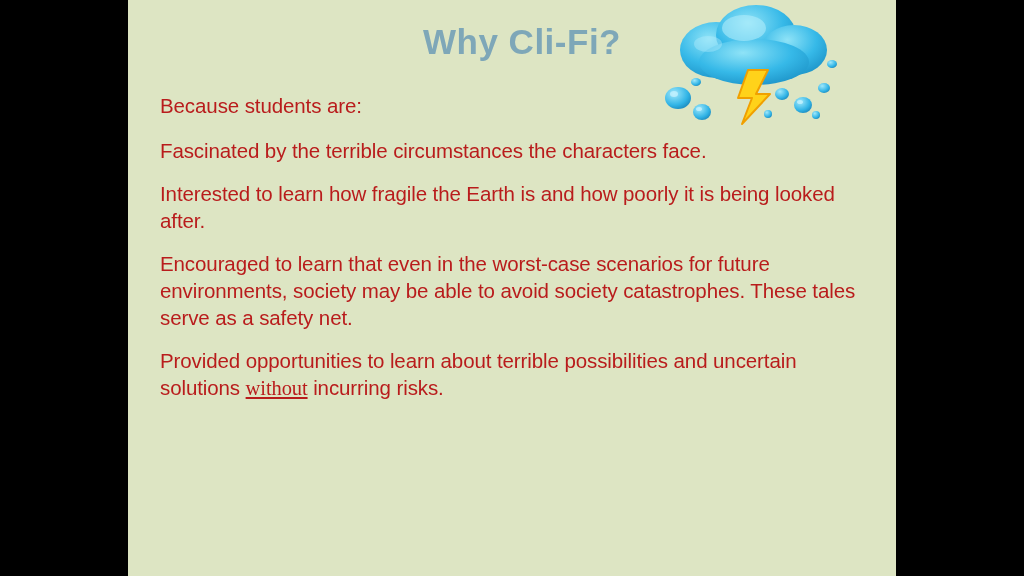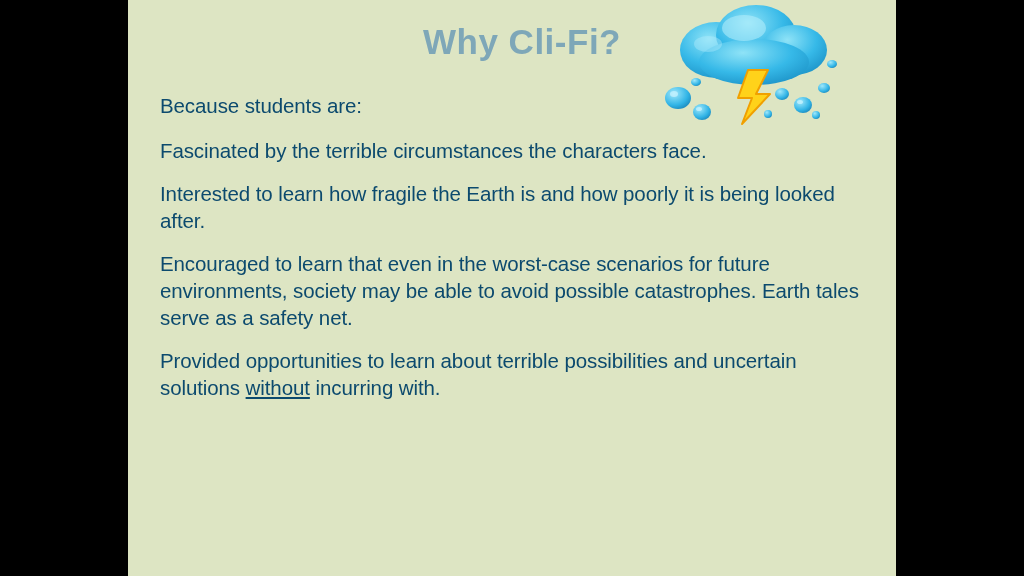--- a/index.html
+++ b/index.html
@@ -46,31 +46,32 @@
     width: 190px;
     height: 125px;
   }
   .body-block {
     position: absolute;
     left: 32px;
     top: 92px;
     width: 712px;
   }
   .para {
-    color: #0c4a6e;
+    color: #b91c1c;
     font-size: 20.5px;
     line-height: 1.32;
     margin: 0 0 16px 0;
     letter-spacing: -0.1px;
   }
   .para.first {
     margin-bottom: 18px;
   }
   .para u {
     text-decoration: underline;
+    font-family: Liberation Serif, serif;
   }
 </style>
 </head>
 <body>
 
 <div class="stage">
   <div class="slide">
 
     <div class="slide-title">Why Cli-Fi?</div>
 
@@ -114,20 +115,20 @@
       </svg>
     </div>
 
     <div class="body-block">
       <p class="para first">Because students are:</p>
 
       <p class="para">Fascinated by the terrible circumstances the characters face.</p>
 
       <p class="para">Interested to learn how fragile the Earth is and how poorly it is being looked after.</p>
 
-      <p class="para">Encouraged to learn that even in the worst-case scenarios for future environments, society may be able to avoid possible catastrophes.  Earth tales serve as a safety net.</p>
+      <p class="para">Encouraged to learn that even in the worst-case scenarios for future environments, society may be able to avoid society catastrophes.  These tales serve as a safety net.</p>
 
-      <p class="para"><span>Provided opportunities to learn about terrible possibilities and uncertain solutions </span><u>without</u><span> incurring with.</span></p>
+      <p class="para"><span>Provided opportunities to learn about terrible possibilities and uncertain solutions </span><u>without</u><span> incurring risks.</span></p>
 
     </div>
 
   </div>
 </div>
 
 </body></html>

